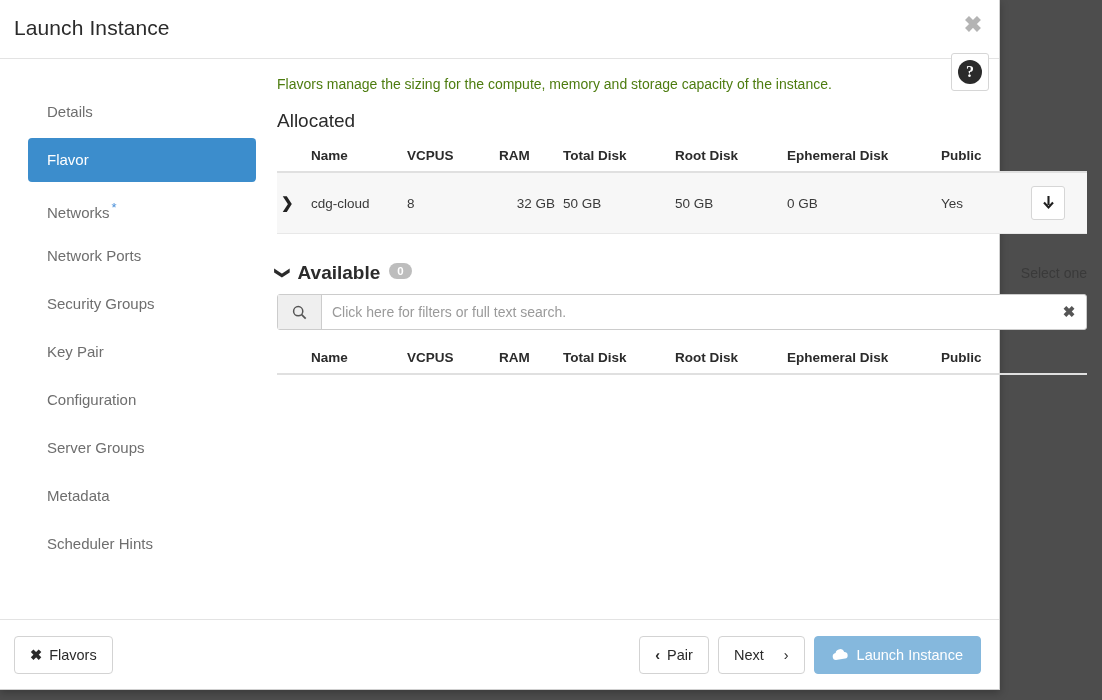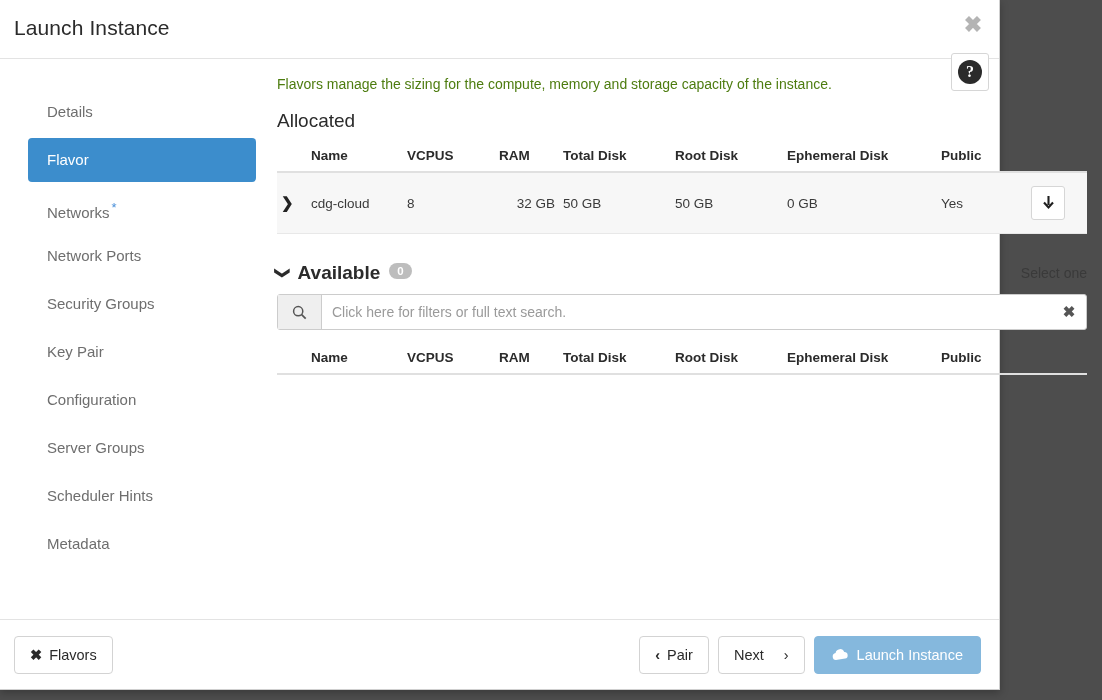--- a/index.html
+++ b/index.html
@@ -299,24 +299,24 @@
       <div class="nav-item">
         <span>Key Pair</span>
       </div>
       <div class="nav-item">
         <span>Configuration</span>
       </div>
       <div class="nav-item">
         <span>Server Groups</span>
       </div>
       <div class="nav-item">
+        <span>Metadata</span>
+      </div>
+      <div class="nav-item">
         <span>Scheduler Hints</span>
-      </div>
-      <div class="nav-item">
-        <span>Metadata</span>
       </div>
     </div>
 
     <div id="content">
 
       <p id="flavor-desc">Flavors manage the sizing for the compute, memory and storage capacity of the instance.</p>
 
       <h3 class="section-title">Allocated</h3>
 
       <table class="xfer">

